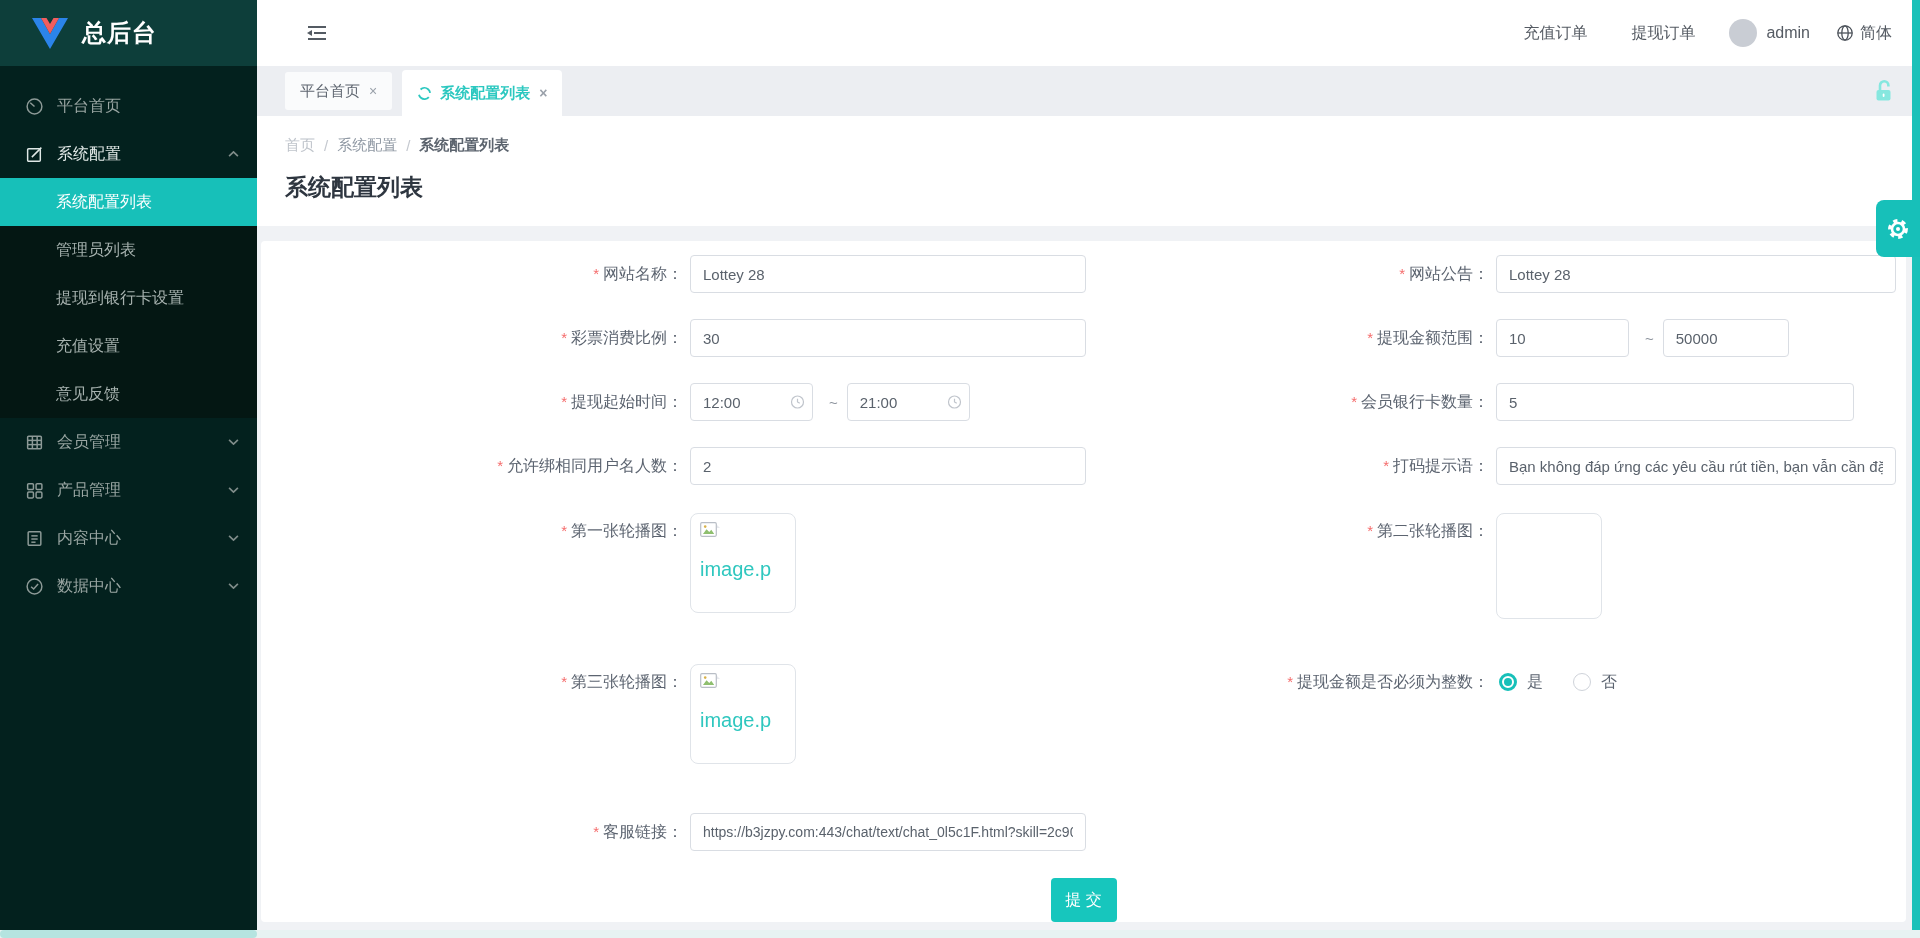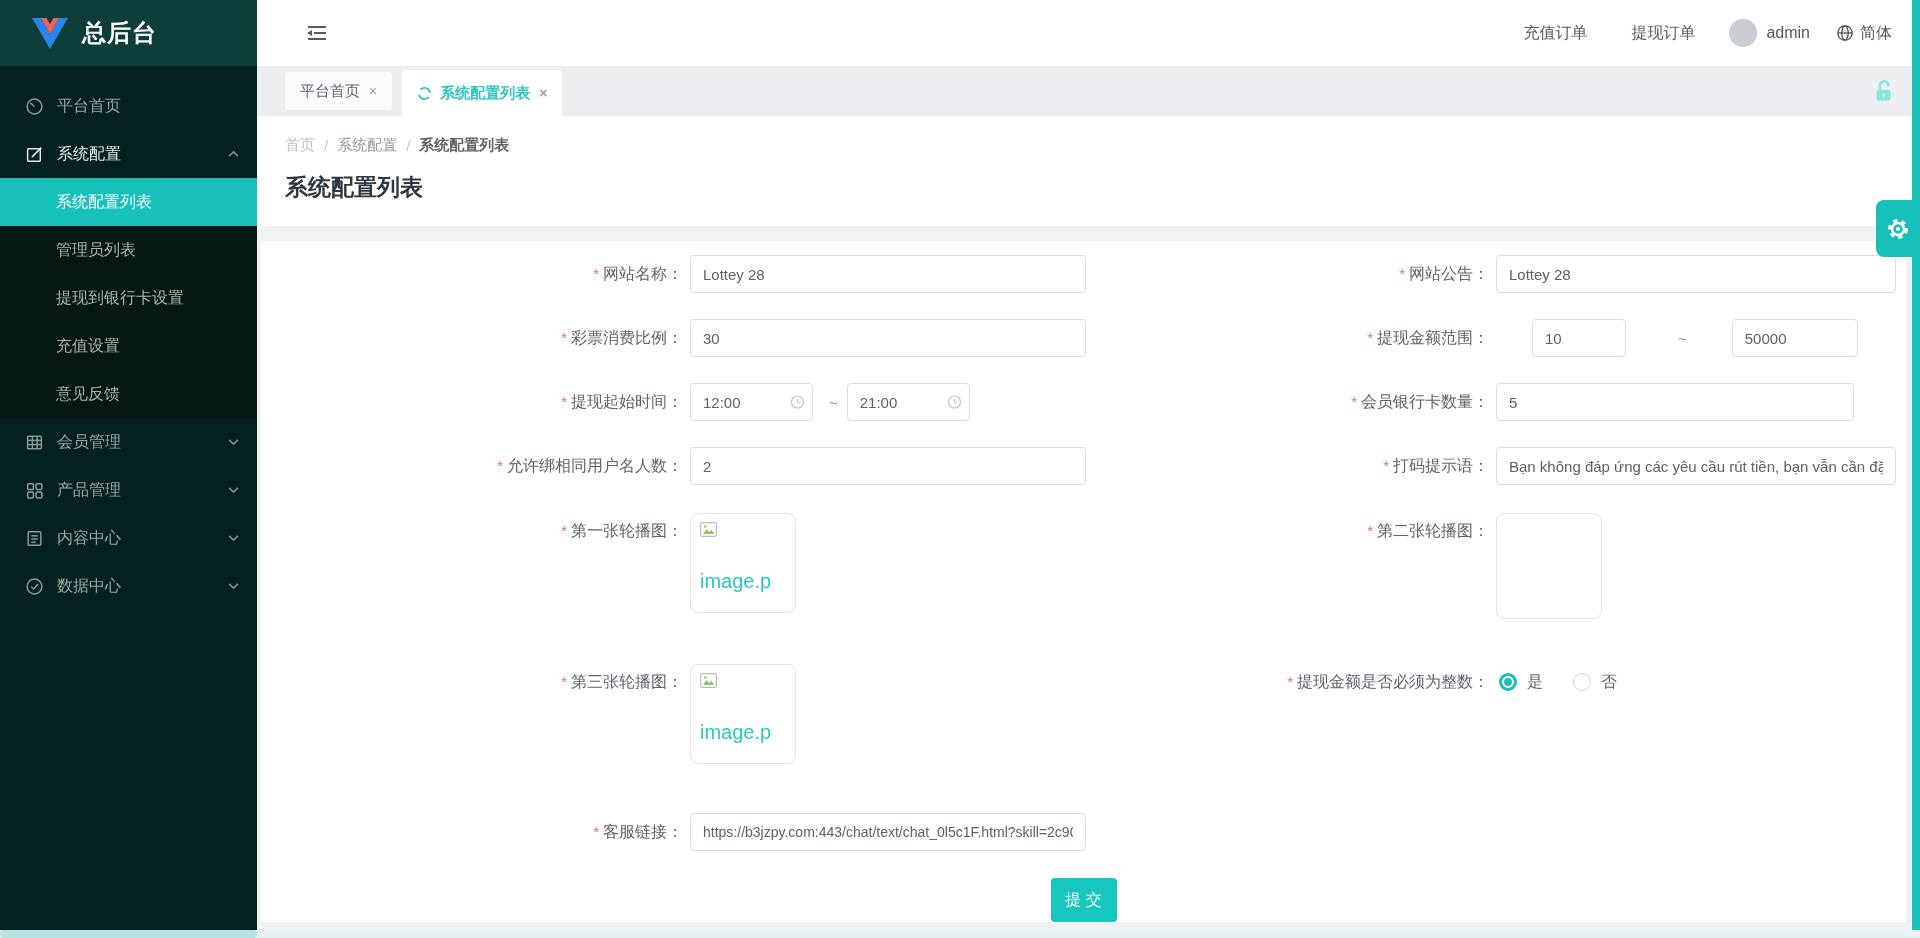--- a/index.html
+++ b/index.html
@@ -57,21 +57,21 @@
   .frow.tall .flabel{padding-top:8px;}
   .req{color:#f56c6c;margin-right:4px;font-size:15px;}
   .tin{box-sizing:border-box;height:38px;border:1px solid #d9dde3;border-radius:4px;margin-left:7px;padding:0 12px;font-size:15px;color:#5a626c;background:#fff;outline:none;font-family:"Liberation Sans",sans-serif;}
   .tin.url{font-size:14px;}
   .sep{color:#8a919b;font-size:15px;margin:0 9px 0 16px;}
   .timewrap{position:relative;margin-left:7px;}
   .timewrap .tin{margin-left:0;width:123px;}
   .clockic{position:absolute;right:8px;top:50%;transform:translateY(-50%);display:inline-flex;color:#c0c5cc;pointer-events:none;}
 
   .upbox{box-sizing:border-box;margin-left:7px;border:1px solid #e0e4e9;border-radius:8px;background:#fff;overflow:hidden;padding:8px 9px;cursor:pointer;}
-  .upbox .alt{display:block;margin-top:27px;color:#2fc7bf;font-size:20px;white-space:nowrap;overflow:hidden;}
+  .upbox .alt{display:block;margin-top:15px;color:#2fc7bf;font-size:20px;white-space:nowrap;overflow:hidden;}
 
   .radios{display:flex;align-items:center;margin-left:10px;}
   .radio{display:flex;align-items:center;margin-right:30px;cursor:pointer;}
   .rdot{box-sizing:border-box;width:18px;height:18px;border-radius:50%;border:1px solid #cfd3da;background:#fff;margin-right:10px;position:relative;}
   .radio.checked .rdot{border:3px solid #17c0b9;}
   .radio.checked .rdot::after{content:"";position:absolute;left:50%;top:50%;width:8px;height:8px;margin:-4px 0 0 -4px;border-radius:50%;background:#17c0b9;}
   .rlabel{font-size:16px;color:#5c6470;}
 
   .submitbtn{position:absolute;left:50%;transform:translateX(-50%);top:637px;width:66px;height:44px;background:#17c6bd;color:#ffffff;border:none;border-radius:4px;font-size:16px;cursor:pointer;font-family:"Liberation Sans",sans-serif;}
 
@@ -283,23 +283,23 @@
         </div>
         <div class="frow" style="left:806px;top:14px;">
           <span class="flabel"><span class="req">*</span><span>网站公告：</span></span>
           <input class="tin" style="width: 400px;" value="Lottey 28">
         </div>
 
         <div class="frow" style="left:0;top:78px;">
           <span class="flabel"><span class="req">*</span><span>彩票消费比例：</span></span>
           <input class="tin" style="width: 396px;" value="30">
         </div>
-        <div class="frow" style="left:806px;top:78px;gap:36px;">
+        <div class="frow" style="left:806px;top:78px;">
           <span class="flabel"><span class="req">*</span><span>提现金额范围：</span></span>
-          <input class="tin" style="width: 94px;" value="10">
+          <input class="tin" style="width: 133px;" value="10">
           <span class="sep">~</span>
           <input class="tin" style="width: 126px; margin-left: 0px;" value="50000">
         </div>
 
         <div class="frow" style="left:0;top:142px;">
           <span class="flabel"><span class="req">*</span><span>提现起始时间：</span></span>
           <span class="timewrap">
             <input class="tin" value="12:00" style="">
             <span class="clockic">
               <svg width="15" height="15" viewBox="0 0 16 16" fill="none" stroke="currentColor" stroke-width="1.3">

